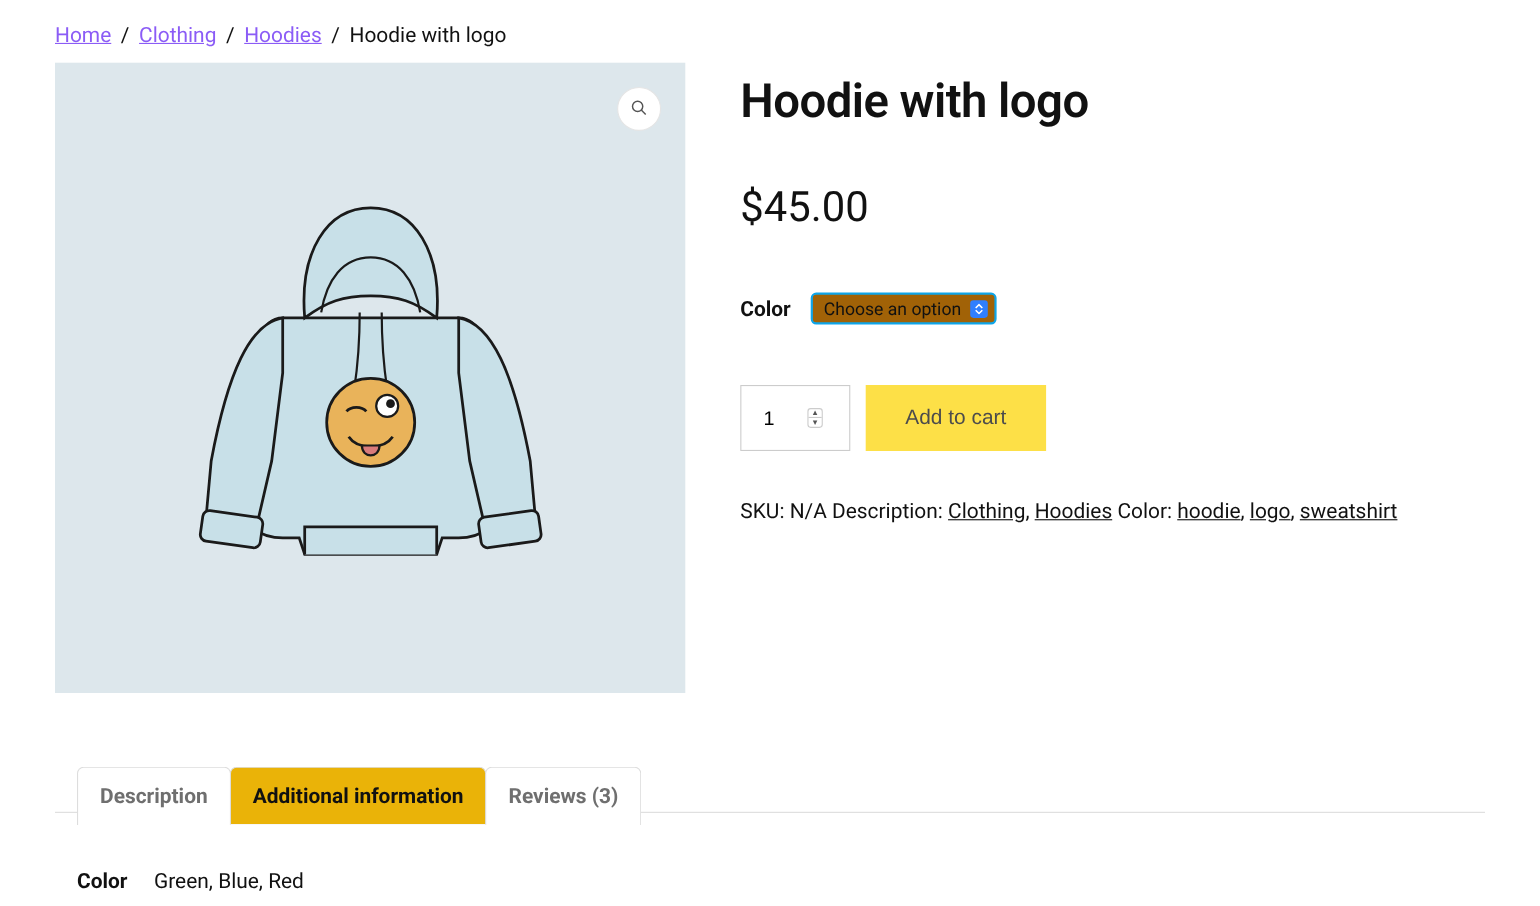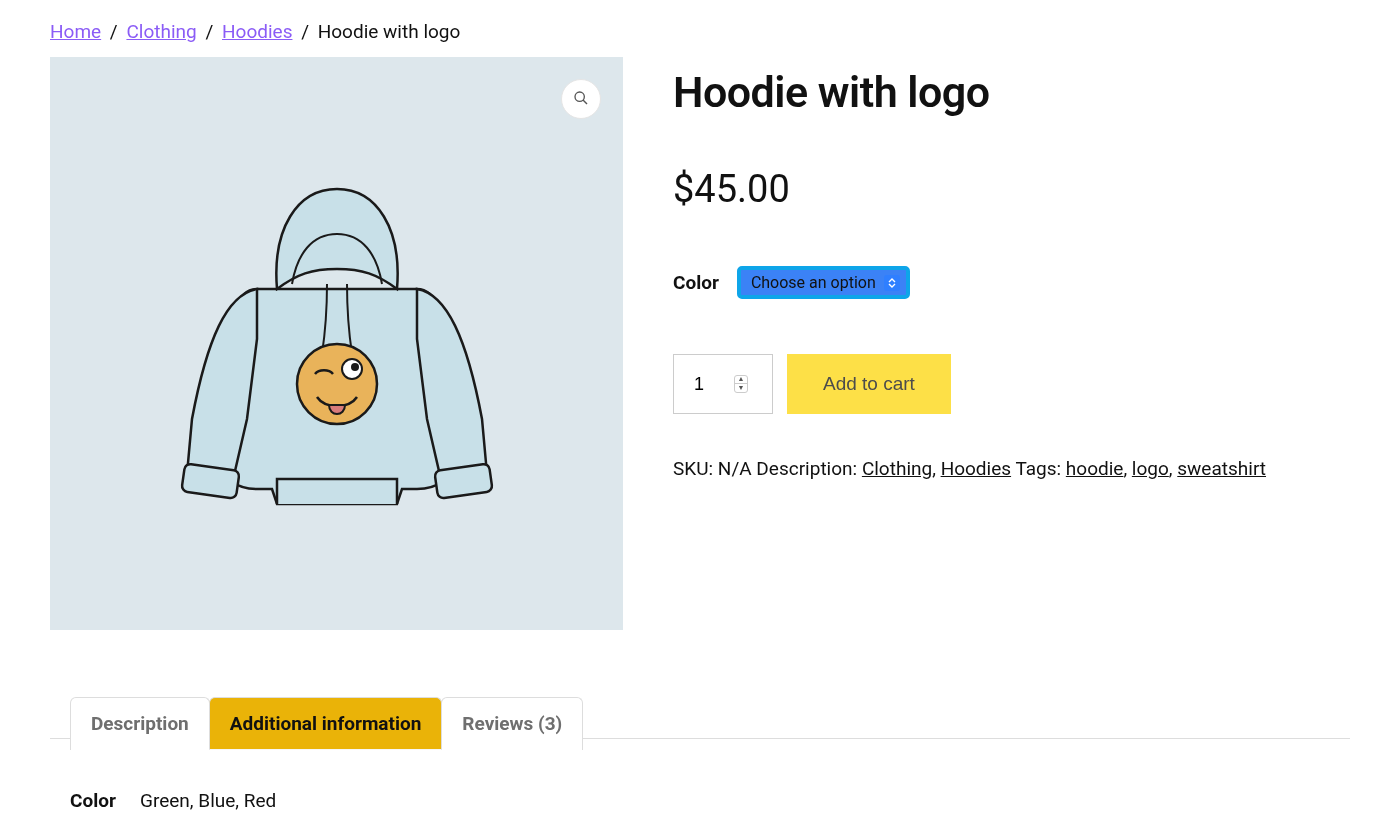--- a/index.html
+++ b/index.html
@@ -59,25 +59,25 @@
     margin-bottom: 55px;
   }
   .variation-row label {
     font-weight: 700;
     font-size: 19px;
   }
   .select-wrap {
     position: relative;
     display: inline-flex;
     align-items: center;
-    border: 4px solid #0ea5e9;
+    border: 2px solid #0ea5e9;
     border-radius: 5px;
     padding: 3px 6px 3px 10px;
     font-size: 16px;
-    background: #3b82f6;
+    background: #a16207;
   }
   .select-wrap .select-text { margin-right: 8px; }
   .select-chevrons {
     width: 16px; height: 16px;
     background: #2f7fff;
     border-radius: 3px;
     display: flex; flex-direction: column;
     align-items: center; justify-content: center;
     gap: 0;
   }
@@ -248,21 +248,21 @@
     </div>
 
     <div class="meta">
       <span>SKU:</span>
       <span>N/A</span>
       <span> </span>
       <span>Description:</span>
       <span> </span>
       <a href="#">Clothing</a><span>, </span><a href="#">Hoodies</a>
       <span> </span>
-      <span>Tags:</span>
+      <span>Color:</span>
       <span> </span>
       <a href="#">hoodie</a><span>, </span><a href="#">logo</a><span>, </span><a href="#">sweatshirt</a>
     </div>
   </div>
 </div>
 
 <div class="tabs-wrap">
   <div class="tabs">
     <div class="tab inactive">Description</div>
     <div class="tab active">Additional information</div>

